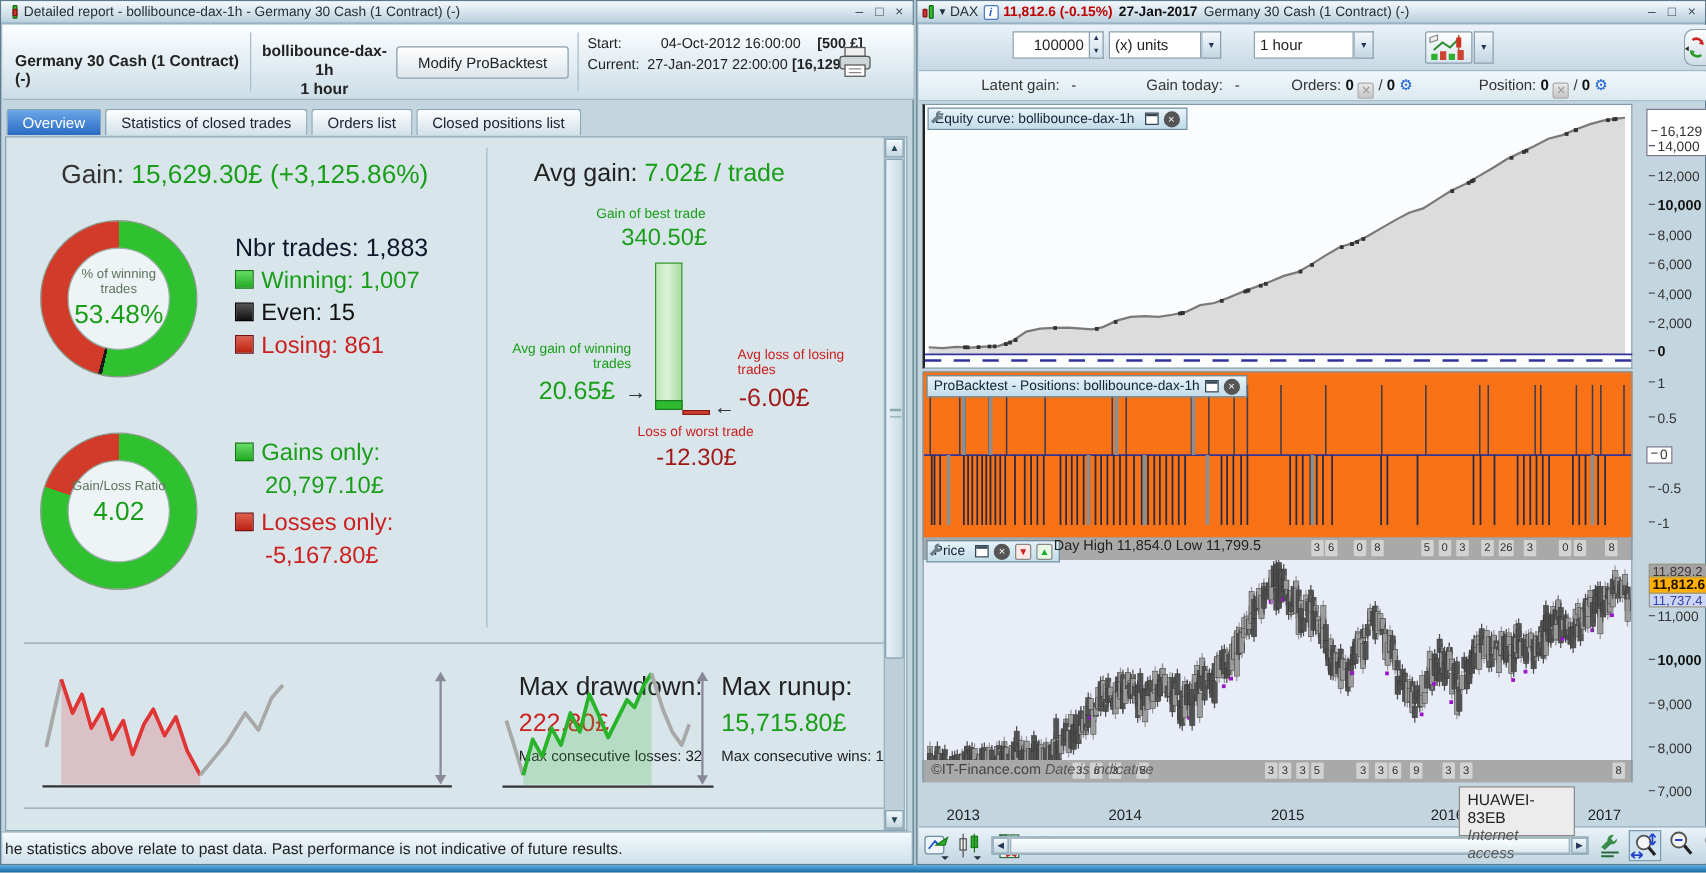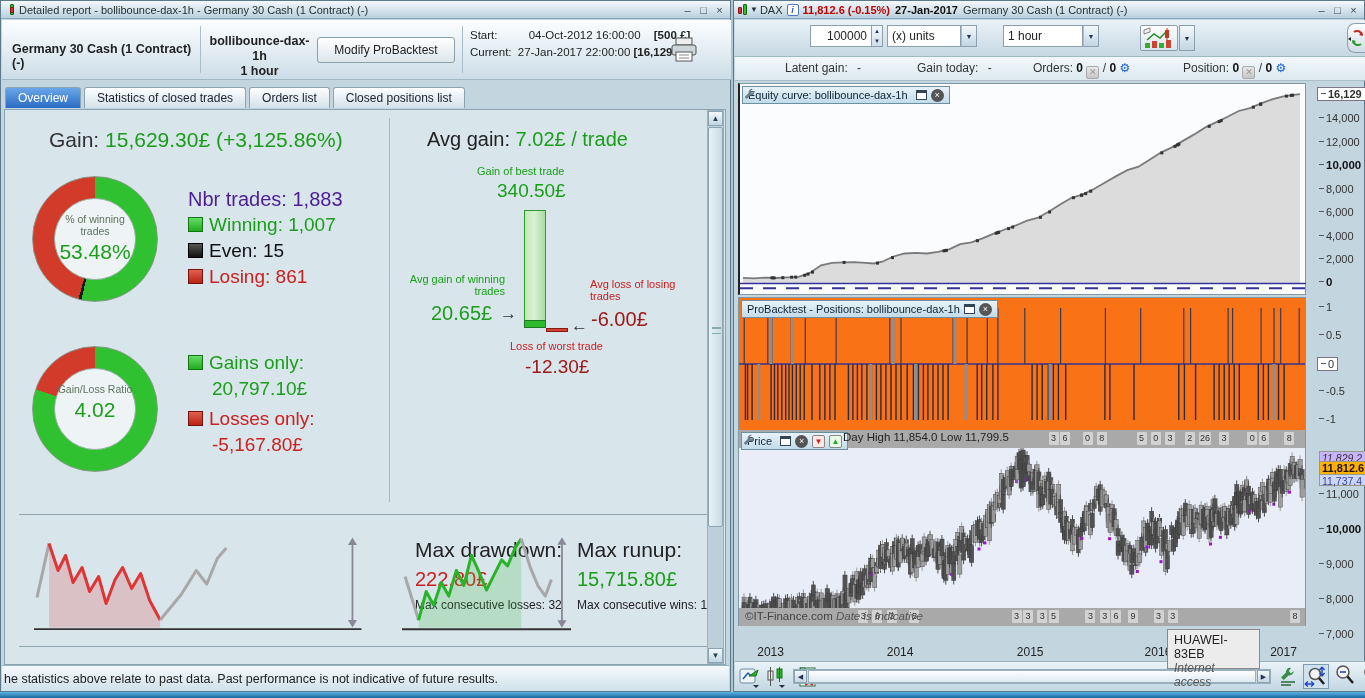--- a/index.html
+++ b/index.html
@@ -133,21 +133,21 @@
   #dayhl { position:absolute; left:104px; top:1px; font-size:11.5px; color:#222; z-index:6; }
   #watermark { position:absolute; left:6px; top:2px; font-size:11.5px; color:#444; z-index:6; white-space:nowrap; }
   #watermark .it { font-style:italic; color:#555; }
 
   .axis-label { position:absolute; left:8px; font-size:11px; color:#333; white-space:nowrap; }
   .axis-label.bold { font-weight:bold; font-size:11.5px; color:#111; }
   .axis-label .tick { display:inline-block; width:5px; height:1px; background:#556; vertical-align:4px; margin-right:2px; }
   #axis-col { position:absolute; left:577px; top:82px; width:55px; height:560px; }
 
   .pm { position:absolute; left:8px; width:47px; height:12px; font-size:10.5px; line-height:12px; padding-left:2px; border:1px solid #998; }
-  .pm.yellow { background:#c4b5fd; color:#433;font-style:italic; }
+  .pm.yellow { background:#a3a3a3; color:#433; }
   .pm.orange { background:#ffb005; color:#201000; font-weight:bold; height:14px; font-size:11px; z-index:3; }
   .pm.blue   { background:#ccd6f4; color:#3344aa; }
 
   .year-lab { position:absolute; top:644px; font-size:12px; color:#222; }
 
   #rw-bottombar { position:absolute; left:1px; bottom:0px; width:630px; height:30px;
     background:linear-gradient(#eaf3f8,#c2d6e2); border-top:1px solid #9ab2c0; }
   .bb-ico { position:absolute; top:4px; width:22px; height:22px; cursor:pointer; }
   .hscroll { position:absolute; left:58px; top:7px; width:478px; height:15px; background:#c9d9e2; border:1px solid #96aebc; }
   .hs-btn { position:absolute; top:0; width:13px; height:13px; background:linear-gradient(#f2f8fb,#c4d7e1); border:1px solid #8aa4b4;
@@ -230,21 +230,21 @@
         <span class="green">15,629.30£ (+3,125.86%)</span>
       </div>
 
       <div class="donut" id="donut1" style="background: conic-gradient(rgb(47, 193, 47) 0%, rgb(47, 193, 47) 53.48%, rgb(26, 26, 26) 53.48%, rgb(26, 26, 26) 54.28%, rgb(210, 58, 42) 54.28%, rgb(210, 58, 42) 100%);">
         <div class="hole">
           <div class="dlab">% of winning trades</div>
           <div class="dval green">53.48%</div>
         </div>
       </div>
 
-      <div class="legend1" style="top:78px; font-size:20px; color:#4c1d95;text-align:right;">
+      <div class="legend1" style="top:78px; font-size:20px; color:#0f172a;text-align:right;">
         <span>Nbr trades:</span>
         <span>1,883</span>
       </div>
       <div class="legend1 green" style="top:104px">
         <span class="sq g"></span><span>Winning:</span>
         <span>1,007</span>
       </div>
       <div class="legend1" style="top:130px; color:#111;">
         <span class="sq k"></span><span>Even:</span>
         <span>15</span>
@@ -1706,21 +1706,21 @@
 
     <div id="years">
         <div class="year-lab" style="left: 23.24px;">2013</div>
         <div class="year-lab" style="left: 152.744px;">2014</div>
         <div class="year-lab" style="left: 282.816px;">2015</div>
         <div class="year-lab" style="left: 410.616px;">2016</div>
         <div class="year-lab" style="left: 536.144px;">2017</div>
       </div>
 
     <div id="axis-col">
-        <div class="axis-label" style="top: 4.21844px; left: 6px; border: 1px solid rgb(119, 119, 136); background: rgb(255, 255, 255); padding: 0px 3px; font-weight: bold;"><span class="tick"></span>16,129</div>
+        <div class="axis-label" style="top: 4.21844px; left: 6px; border: 1px solid rgb(119, 119, 136); background: rgb(255, 255, 255); padding: 12px 3px;"><span class="tick"></span>16,129</div>
         <div class="axis-label" style="top: 29.1955px;"><span class="tick"></span>14,000</div>
         <div class="axis-label" style="top: 52.6592px;"><span class="tick"></span>12,000</div>
         <div class="axis-label bold" style="top: 76.1229px;"><span class="tick"></span>10,000</div>
         <div class="axis-label" style="top: 99.5866px;"><span class="tick"></span>8,000</div>
         <div class="axis-label" style="top: 123.05px;"><span class="tick"></span>6,000</div>
         <div class="axis-label" style="top: 146.514px;"><span class="tick"></span>4,000</div>
         <div class="axis-label" style="top: 169.978px;"><span class="tick"></span>2,000</div>
         <div class="axis-label bold" style="top: 193.441px;"><span class="tick"></span>0</div>
         <div class="axis-label" style="top: 218px;"><span class="tick"></span>1</div>
         <div class="axis-label" style="top: 246px;"><span class="tick"></span>0.5</div>

